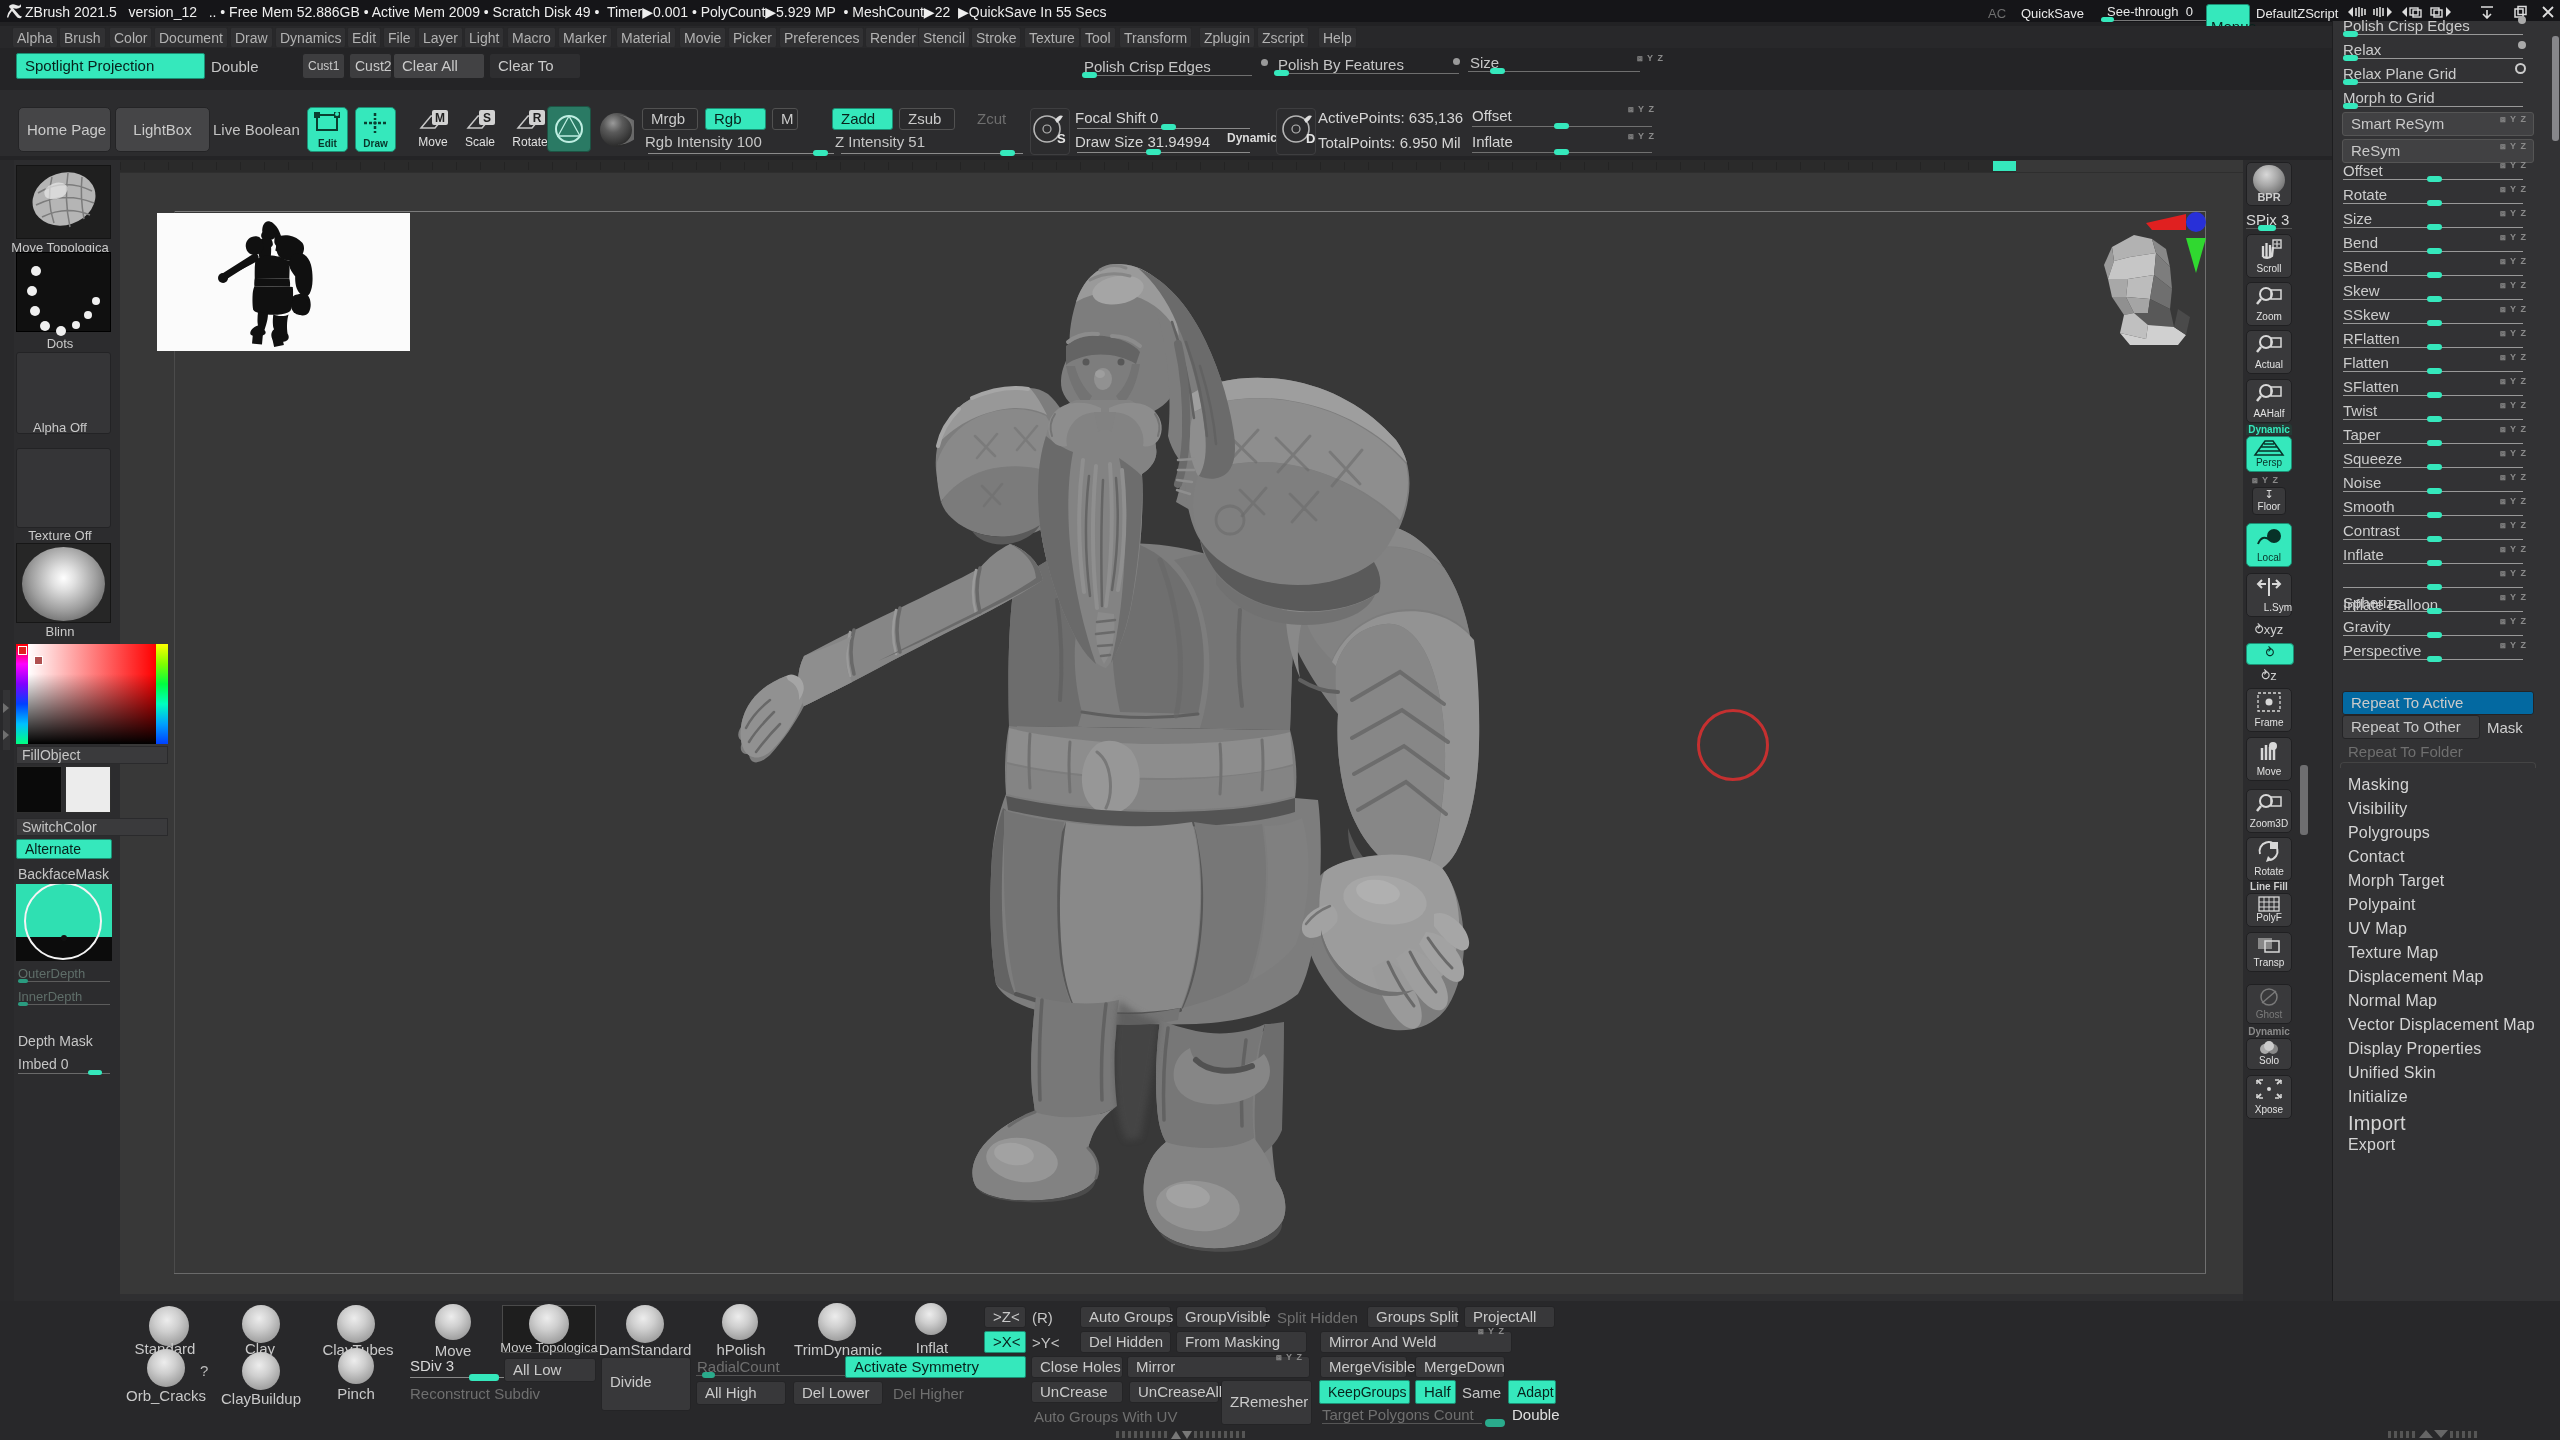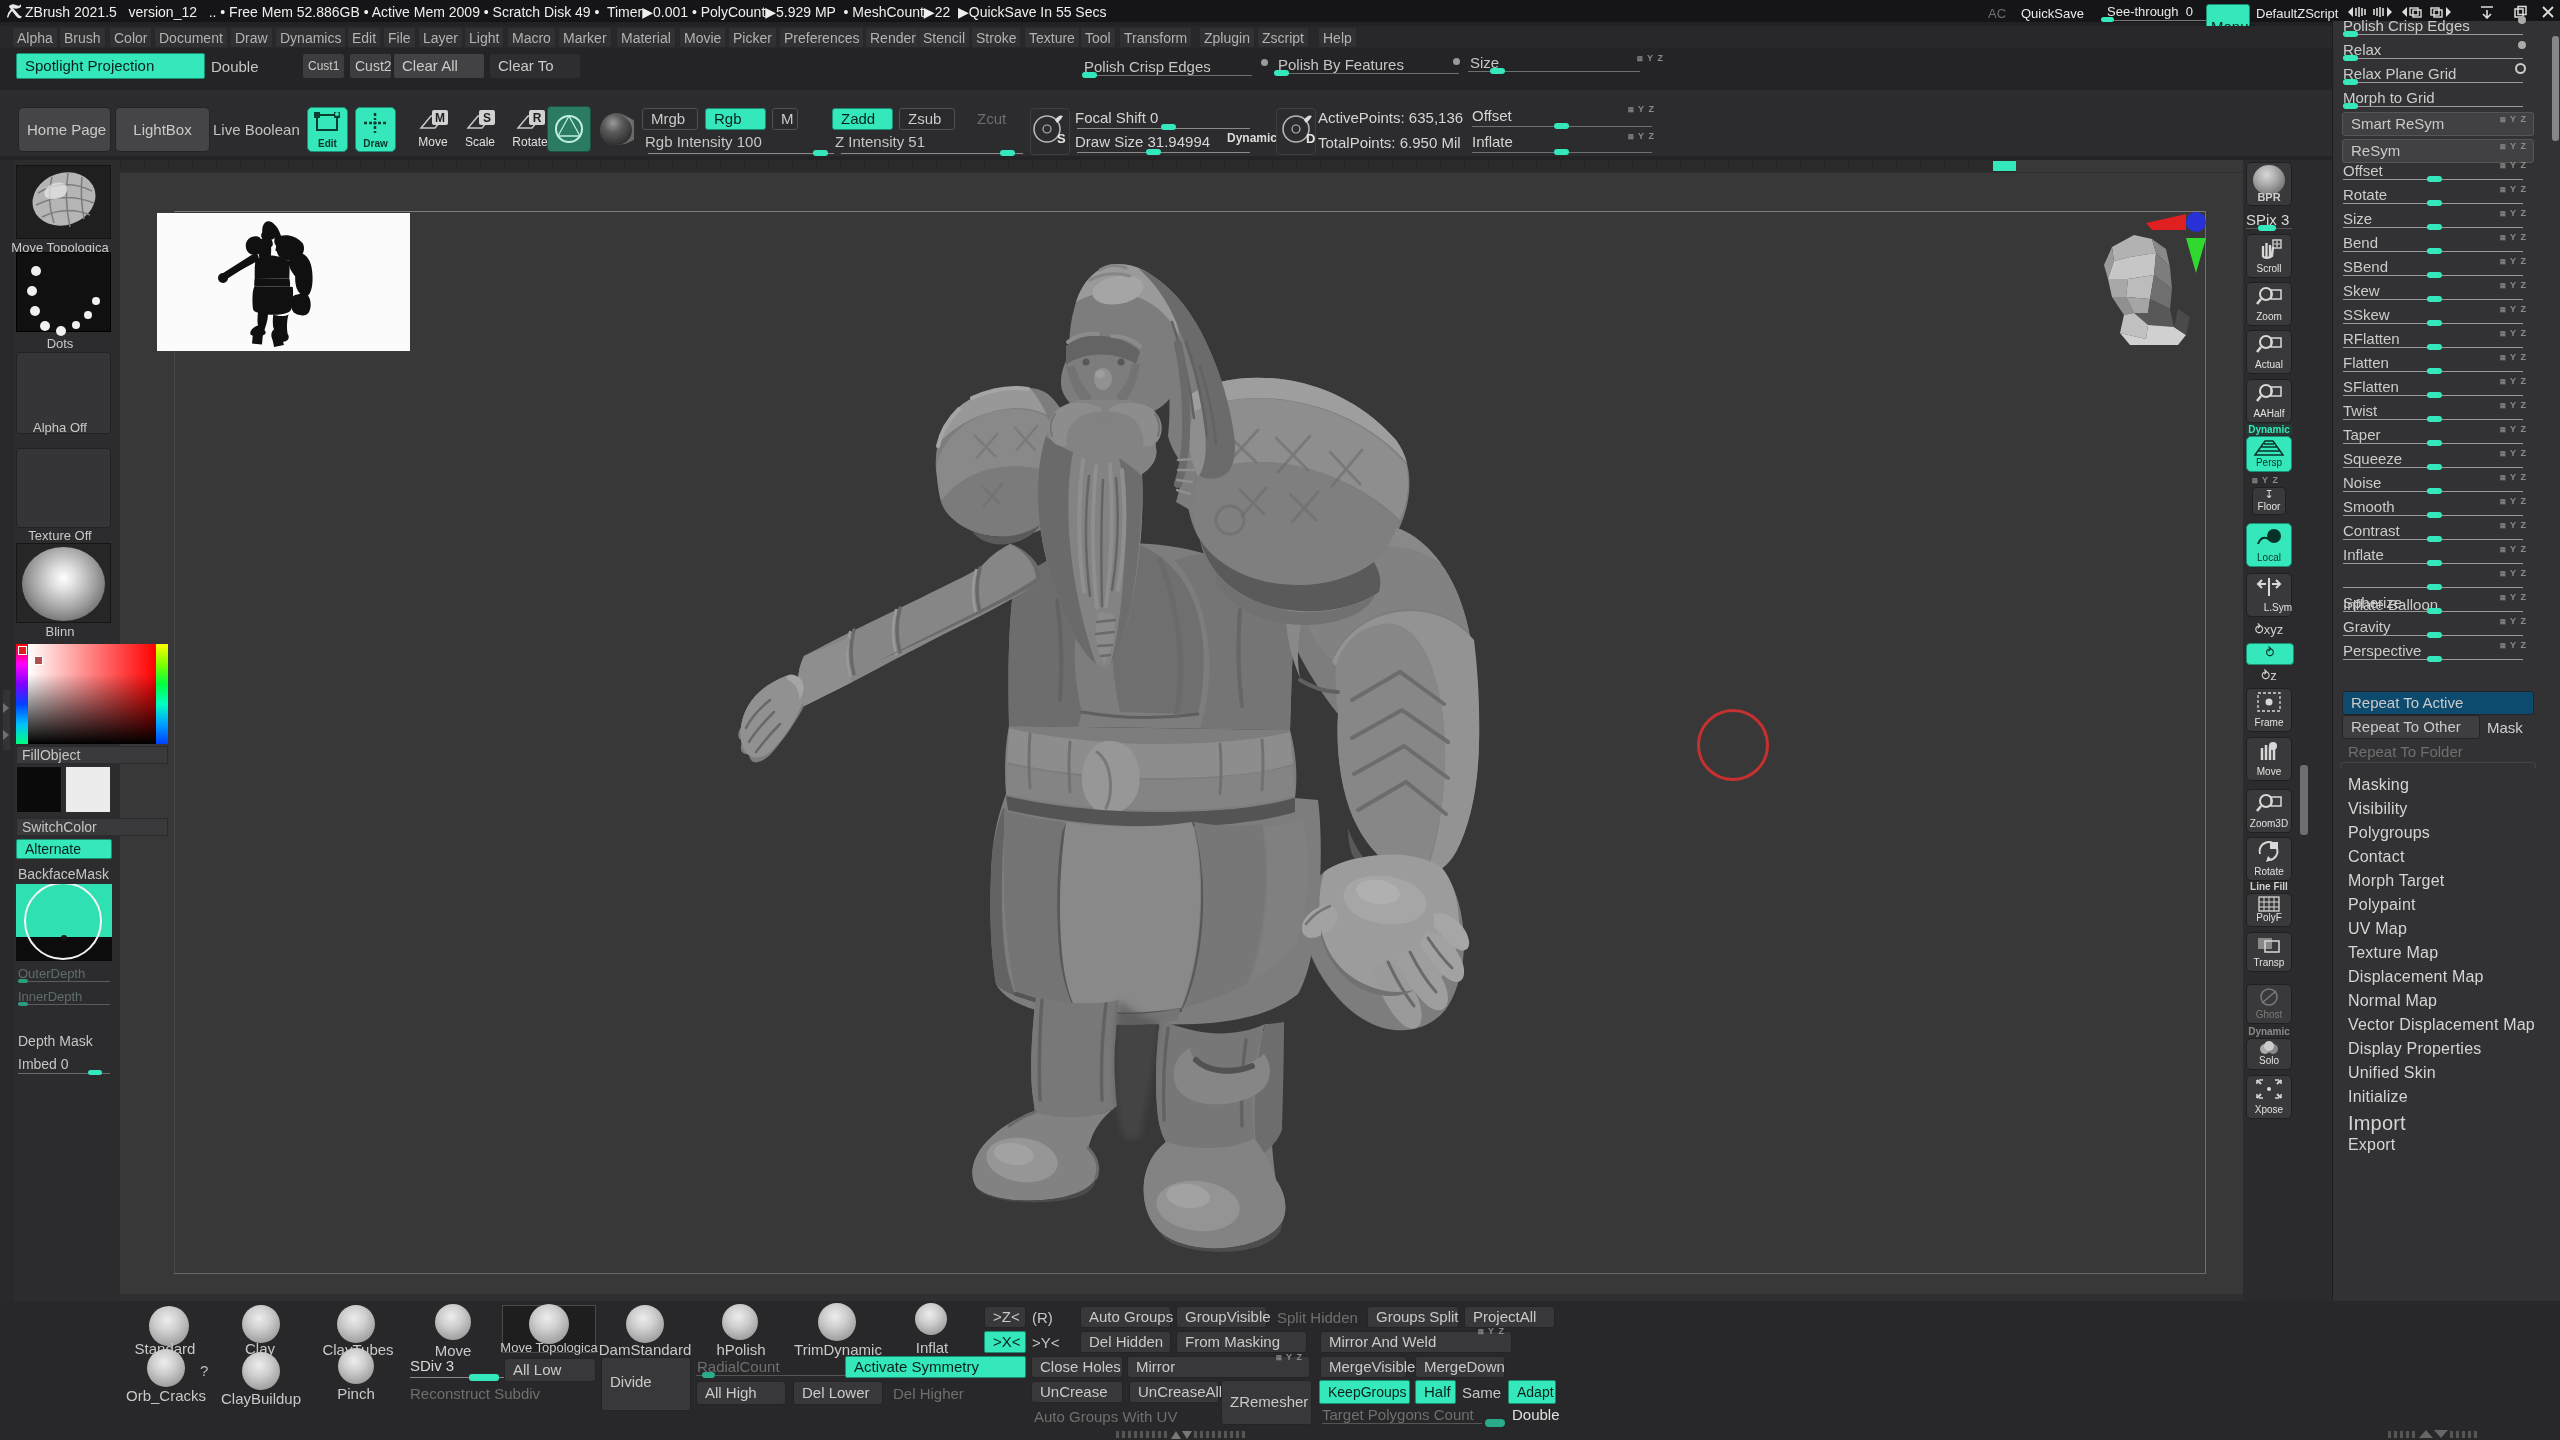--- a/index.html
+++ b/index.html
@@ -730,21 +730,21 @@
 <div class="hnd" style="left:2427px;top:608px"></div>
 <div class="xyz" style="left:2500px;top:592px">⧈ Y Z</div>
 <div class="pl" style="top:618px">Gravity</div>
 <div class="trk" style="left:2343px;top:635px;width:180px;background:#999"></div>
 <div class="hnd" style="left:2427px;top:632px"></div>
 <div class="xyz" style="left:2500px;top:616px">⧈ Y Z</div>
 <div class="pl" style="top:642px">Perspective</div>
 <div class="trk" style="left:2343px;top:659px;width:180px;background:#999"></div>
 <div class="hnd" style="left:2427px;top:656px"></div>
 <div class="xyz" style="left:2500px;top:640px">⧈ Y Z</div>
-<div class="btn" style="left:2342px;top:691px;width:192px;height:24px;line-height:22px;background:#0c4a6e">Repeat To Active</div>
+<div class="btn" style="left:2342px;top:691px;width:192px;height:24px;line-height:22px;background:#0369a1">Repeat To Active</div>
 <div class="btn" style="left:2342px;top:715px;width:138px;height:24px;line-height:22px;background:#3e3e40">Repeat To Other</div>
 <div class="t" style="left:2487px;top:719px;color:#cfcfcf">Mask</div>
 <div class="t dim" style="left:2348px;top:743px;font-size:15px">Repeat To Folder</div>
 <div class="a" style="left:2340px;top:762px;width:196px;height:6px;border:1px solid #444;border-bottom:none;border-radius:4px 4px 0 0"></div>
 <div class="a" style="left:2348px;top:776px;font-size:16px;color:#d5d5d5;letter-spacing:0.2px">Masking</div>
 <div class="a" style="left:2348px;top:800px;font-size:16px;color:#d5d5d5;letter-spacing:0.2px">Visibility</div>
 <div class="a" style="left:2348px;top:824px;font-size:16px;color:#d5d5d5;letter-spacing:0.2px">Polygroups</div>
 <div class="a" style="left:2348px;top:848px;font-size:16px;color:#d5d5d5;letter-spacing:0.2px">Contact</div>
 <div class="a" style="left:2348px;top:872px;font-size:16px;color:#d5d5d5;letter-spacing:0.2px">Morph Target</div>
 <div class="a" style="left:2348px;top:896px;font-size:16px;color:#d5d5d5;letter-spacing:0.2px">Polypaint</div>

